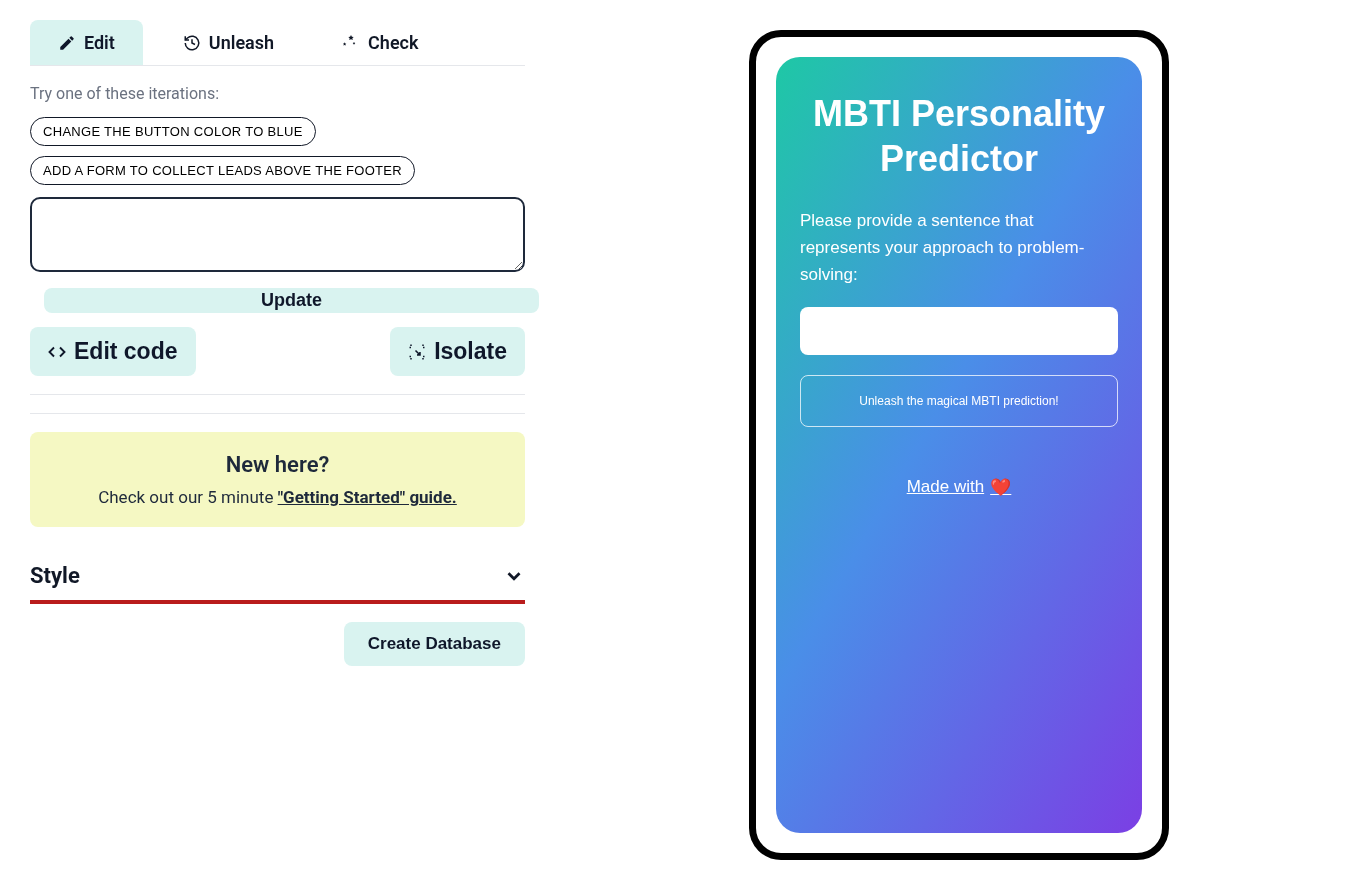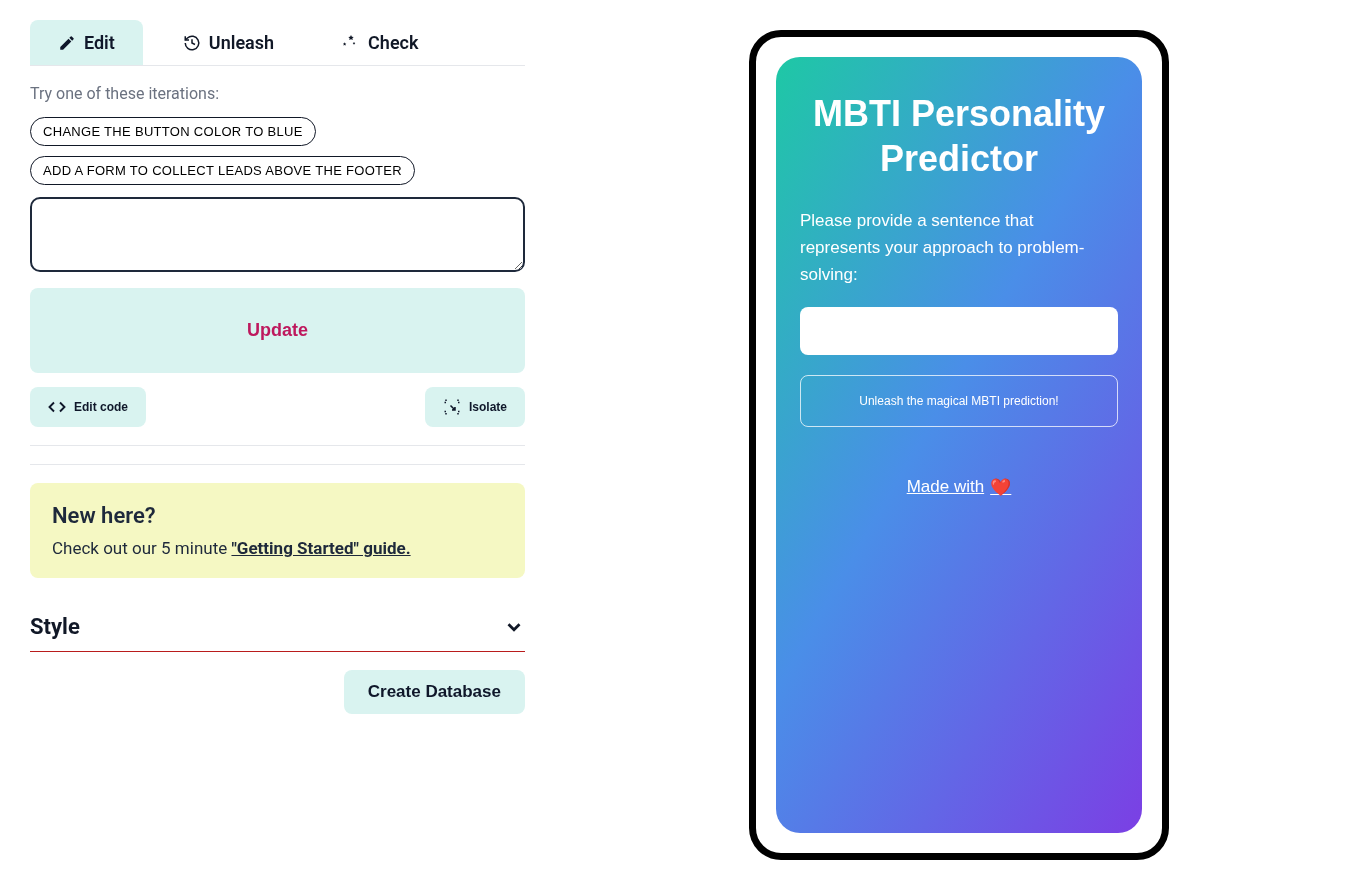--- a/index.html
+++ b/index.html
@@ -64,59 +64,61 @@
       border: 2px solid #1e293b;
       border-radius: 10px;
       padding: 10px;
       font-size: 15px;
       resize: vertical;
       margin-bottom: 12px;
     }
     .update-btn {
       width: 100%;
       background: #d9f3f0;
-      color: #be185d;
+      color: #0f172a;
       border: none;
-      padding: 32px;
+      padding: 2px;
       font-size: 18px;
       font-weight: 600;
       border-radius: 8px;
       cursor: pointer;
       margin-bottom: 14px;
+      margin-left: 14px;
     }
     .action-row {
       display: flex;
       justify-content: space-between;
       margin-bottom: 18px;
       padding-bottom: 18px;
       border-bottom: 1px solid #e5e7eb;
     }
     .action-btn {
       background: #d9f3f0;
       color: #0f172a;
       border: none;
       padding: 11px 18px;
-      font-size: 12px;
+      font-size: 23px;
       font-weight: 600;
       border-radius: 8px;
       cursor: pointer;
       display: inline-flex;
       align-items: center;
       gap: 8px;
     }
     .action-btn svg { width: 18px; height: 18px; }
     .divider-blank {
       border-bottom: 1px solid #e5e7eb;
       margin-bottom: 18px;
     }
     .notice {
       background: #f5f8c3;
       border-radius: 8px;
-      padding: 20px 22px;
+      padding: 20px 4px;
       margin-bottom: 24px;
+      text-align: center;
     }
     .notice-title {
       font-size: 22px;
       font-weight: 600;
       color: #1e293b;
       margin-bottom: 10px;
     }
     .notice-text {
       font-size: 17px;
       color: #1e293b;
@@ -124,21 +126,21 @@
     .notice-text a {
       color: #1e293b;
       font-weight: 700;
       text-decoration: underline;
     }
     .style-row {
       display: flex;
       justify-content: space-between;
       align-items: center;
       padding: 12px 0;
-      border-bottom: 1px solid #b91c1c;
+      border-bottom: 4px solid #b91c1c;
       cursor: pointer;
       margin-bottom: 18px;
       gap: 11px;
     }
     .style-row h3 {
       font-size: 22px;
       font-weight: 700;
       color: #111827;
     }
     .db-row { display: flex; justify-content: flex-end; }

